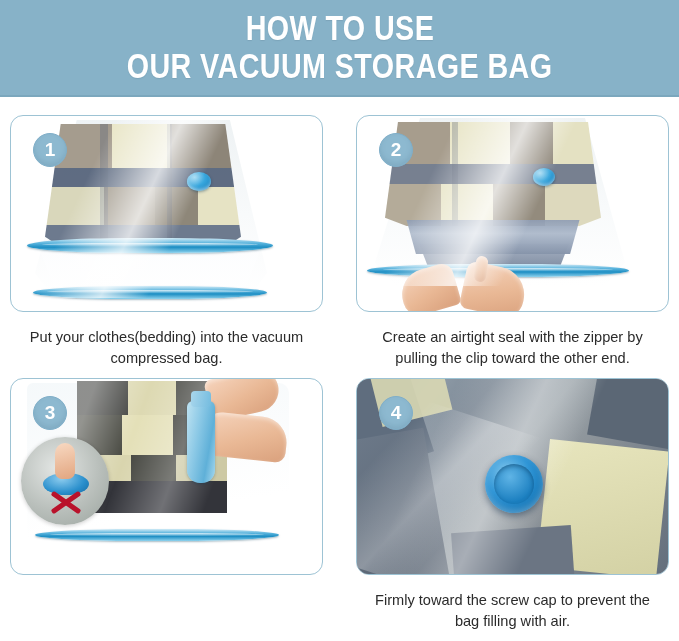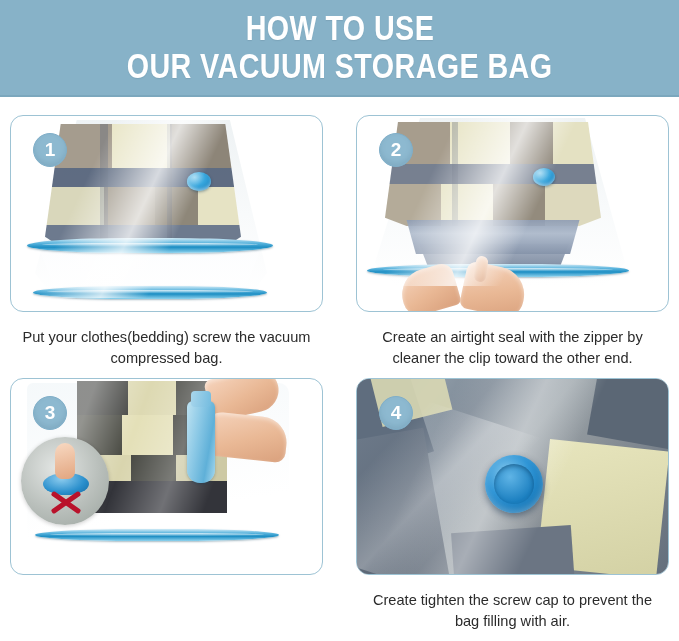--- a/index.html
+++ b/index.html
@@ -255,21 +255,21 @@
         <div class="zipper s1-zip">
           <div class="zipper-inner"></div>
         </div>
         <div class="zipper s1-zip2">
           <div class="zipper-inner"></div>
         </div>
         <div class="valve s1-valve"></div>
         <div class="sheen" style="left:24px;top:4px;width:232px;height:178px;"></div>
       </div>
     </div>
-    <div class="caption">Put your clothes(bedding) screw the vacuum compressed bag.</div>
+    <div class="caption">Put your clothes(bedding) into the vacuum compressed bag.</div>
   </div>
 
   <div class="cell">
     <div class="panel">
       <div class="badge">2</div>
 
       <div class="art">
         <div class="bag-body s2-bag"></div>
 
         <div class="plaid s2-plaid">
@@ -293,21 +293,21 @@
         </div>
         <div class="valve s2-valve"></div>
 
         <div class="hand" style="left:44px;top:152px;width:56px;height:44px;border-radius:26px 12px 6px 16px;transform:rotate(-16deg);"></div>
         <div class="hand" style="left:106px;top:150px;width:62px;height:48px;border-radius:10px 28px 18px 8px;transform:rotate(12deg);"></div>
         <div class="hand" style="left:118px;top:140px;width:12px;height:26px;border-radius:6px;transform:rotate(8deg);"></div>
 
         <div class="sheen" style="left:18px;top:2px;width:250px;height:168px;"></div>
       </div>
     </div>
-    <div class="caption">Create an airtight seal with the zipper by cleaner the clip toward the other end.</div>
+    <div class="caption">Create an airtight seal with the zipper by pulling the clip toward the other end.</div>
   </div>
 
   <div class="cell">
     <div class="panel">
       <div class="badge">3</div>
 
       <div class="art">
         <div class="s3-bag"></div>
 
         <div class="plaid s3-plaid">
@@ -358,16 +358,16 @@
         <div class="s4-patch" style="left:186px;top:66px;width:120px;height:128px;background:linear-gradient(160deg,#e7e5bd,#d3d1a4);transform:rotate(6deg);"></div>
         <div class="s4-patch" style="left:236px;top:-12px;width:90px;height:76px;background:#5b6775;transform:rotate(10deg);"></div>
         <div class="s4-patch" style="left:96px;top:150px;width:120px;height:60px;background:#6b7583;transform:rotate(-4deg);"></div>
 
         <div class="sheen" style="left:0;top:0;width:313px;height:197px;opacity:0.55;"></div>
         <div class="sheen" style="left:-40px;top:30px;width:240px;height:180px;transform:rotate(18deg);opacity:0.4;"></div>
 
         <div class="s4-cap"></div>
       </div>
     </div>
-    <div class="caption">Create tighten the screw cap to prevent the bag filling with air.</div>
+    <div class="caption">Firmly toward the screw cap to prevent the bag filling with air.</div>
   </div>
 
 </div>
 
 </body></html>

